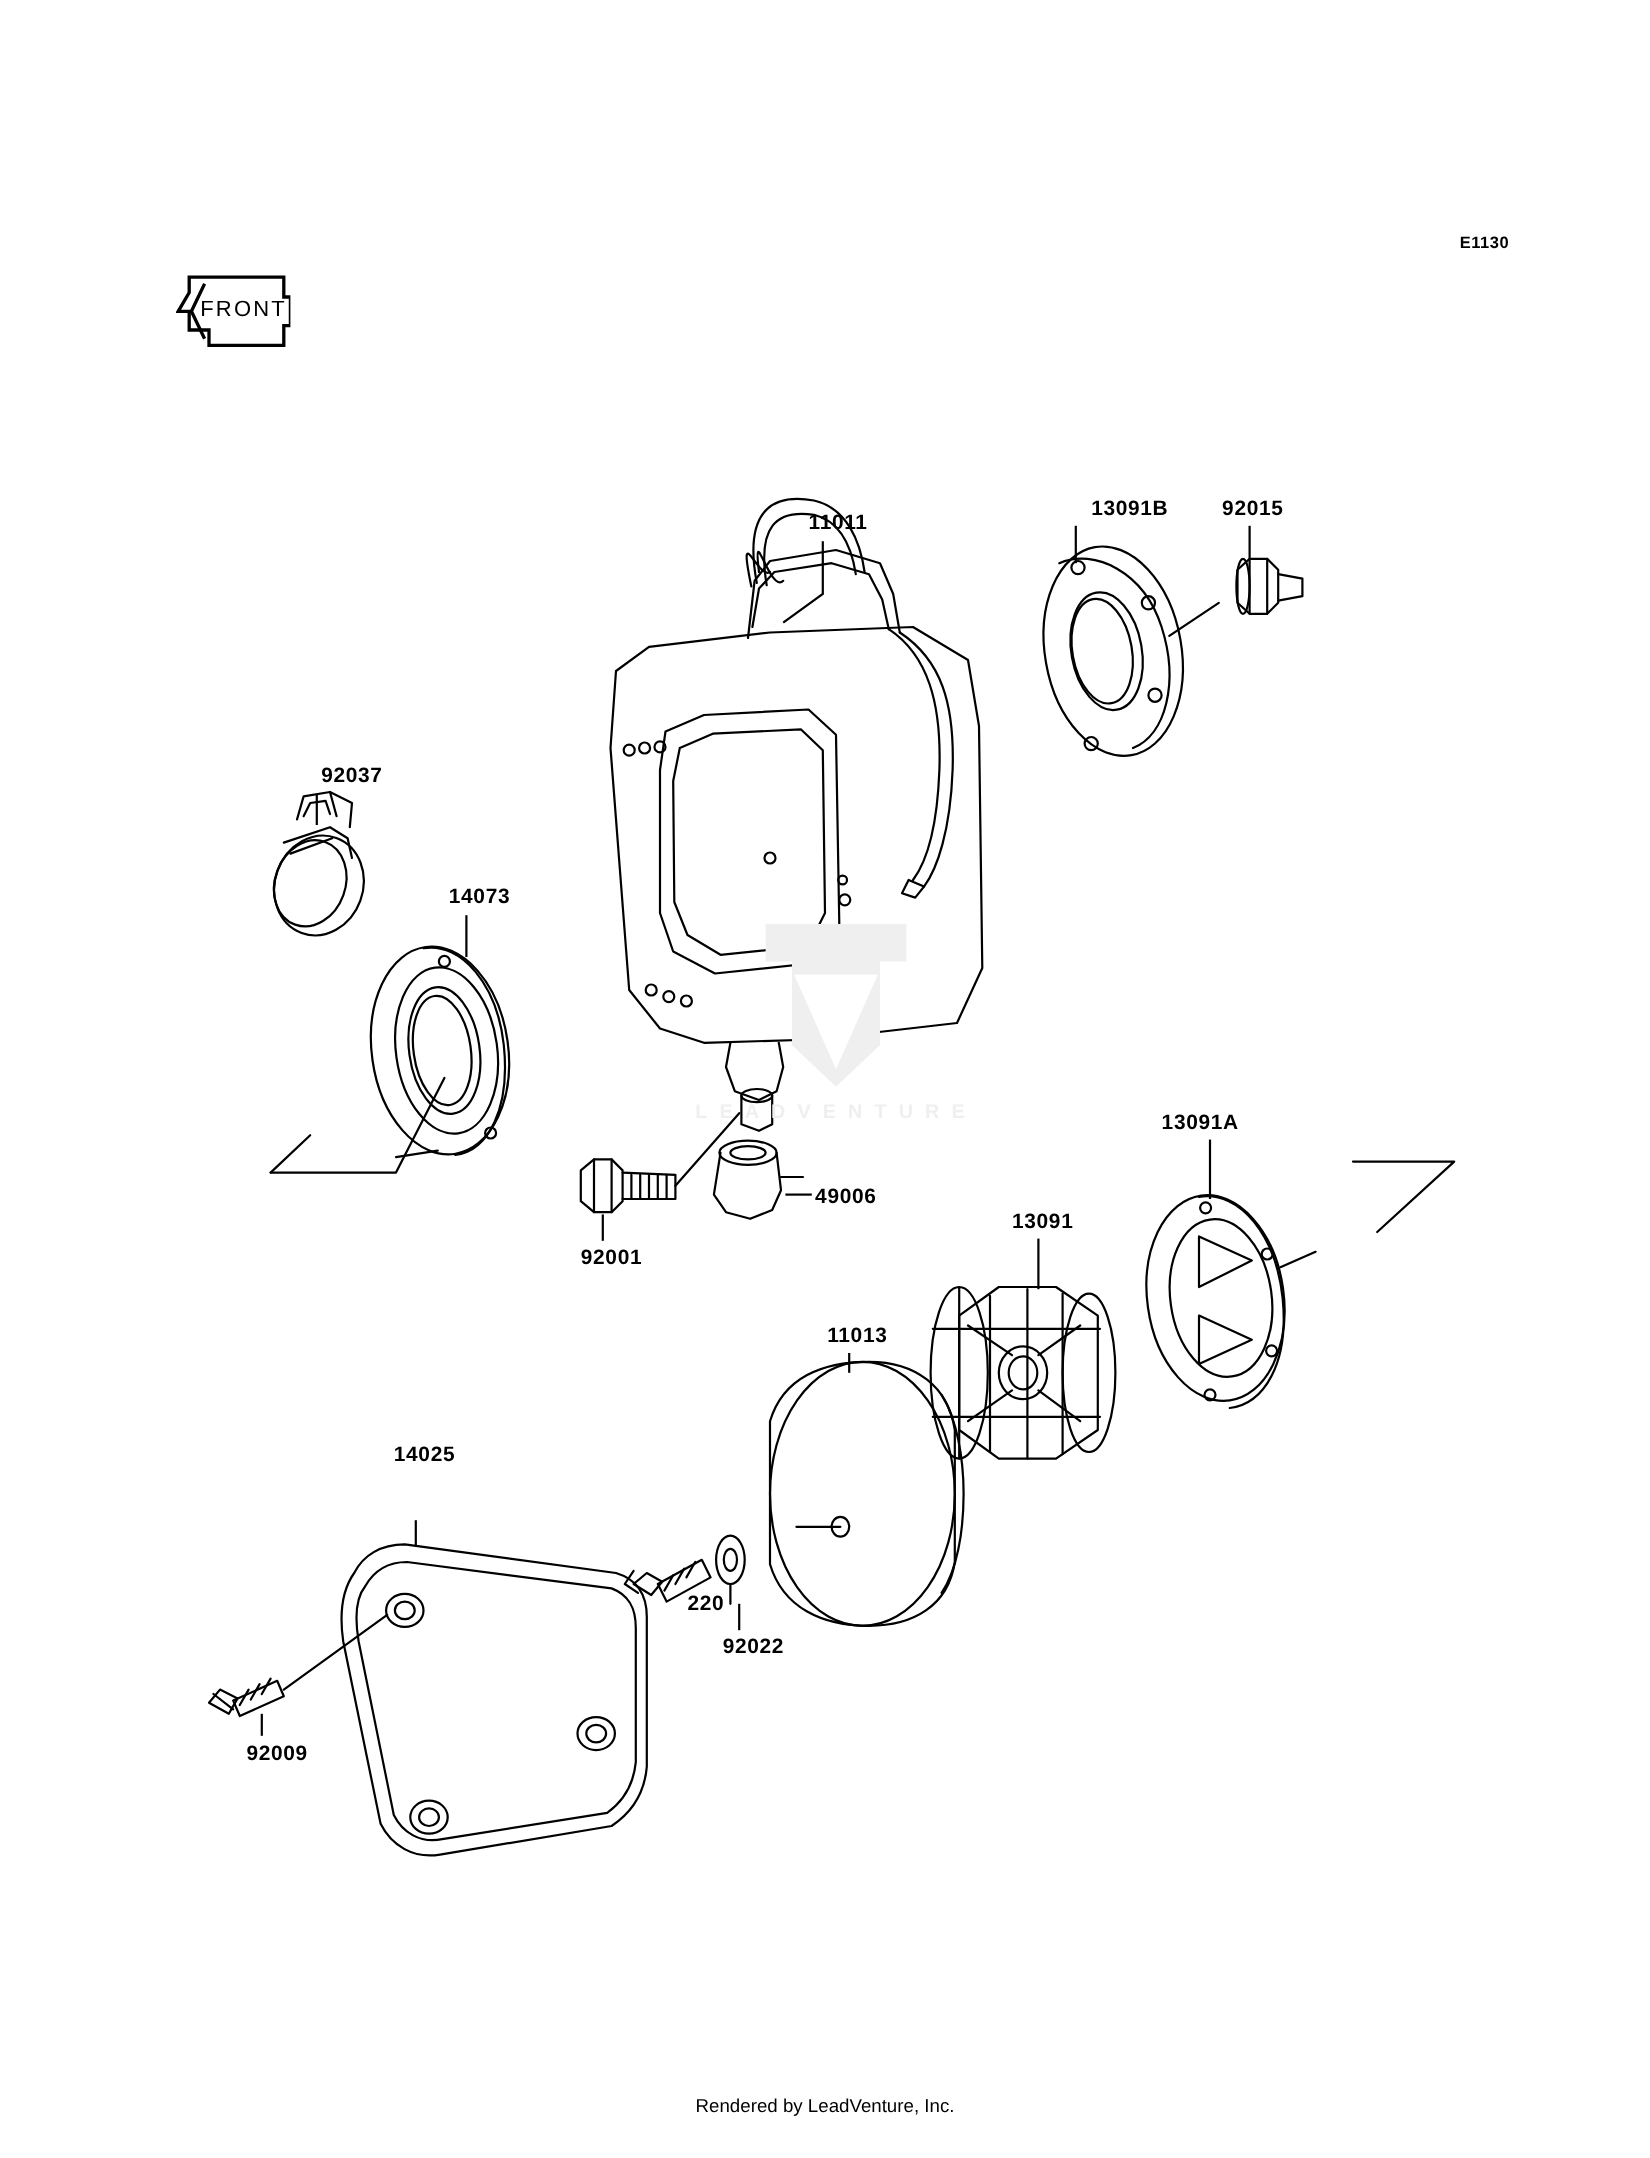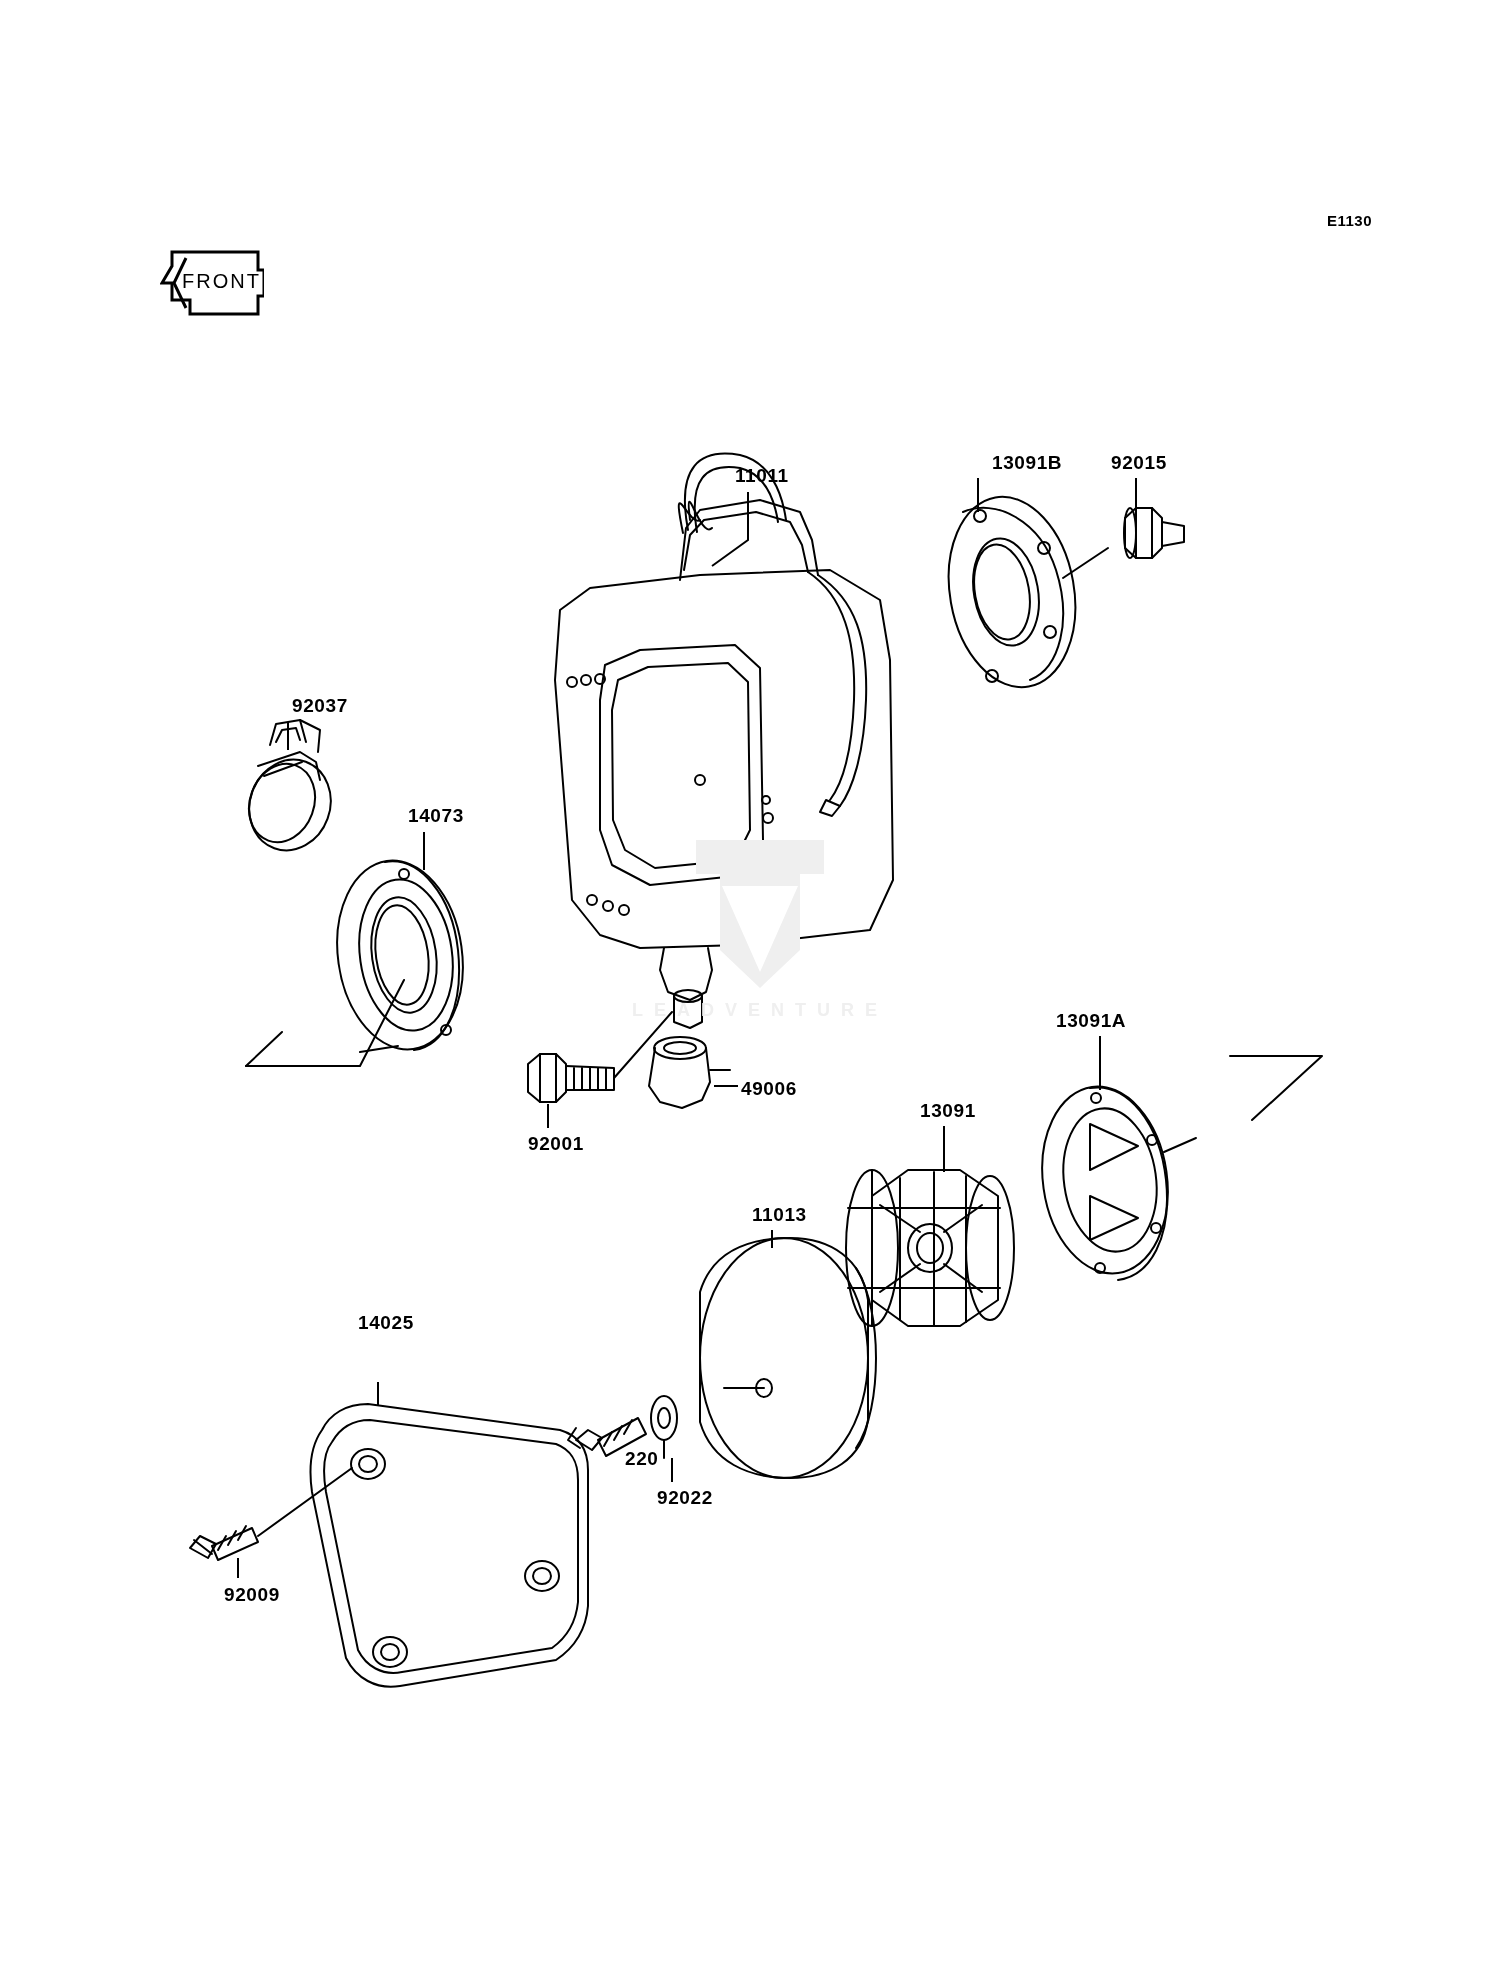--- a/index.html
+++ b/index.html
@@ -307,14 +307,15 @@
       <path d="M 944 1126 L 944 1172"></path>
       <path d="M 548 1128 L 548 1104"></path>
       <path d="M 772 1230 L 772 1248"></path>
       <path d="M 378 1382 L 378 1406"></path>
       <path d="M 594 1438 L 594 1438"></path>
       <path d="M 672 1482 L 672 1458"></path>
       <path d="M 238 1578 L 238 1558"></path>
     </g>
   </svg>
 
+  <div class="footer">Rendered by LeadVenture, Inc.</div>
 
 </div>
 
 </body></html>

